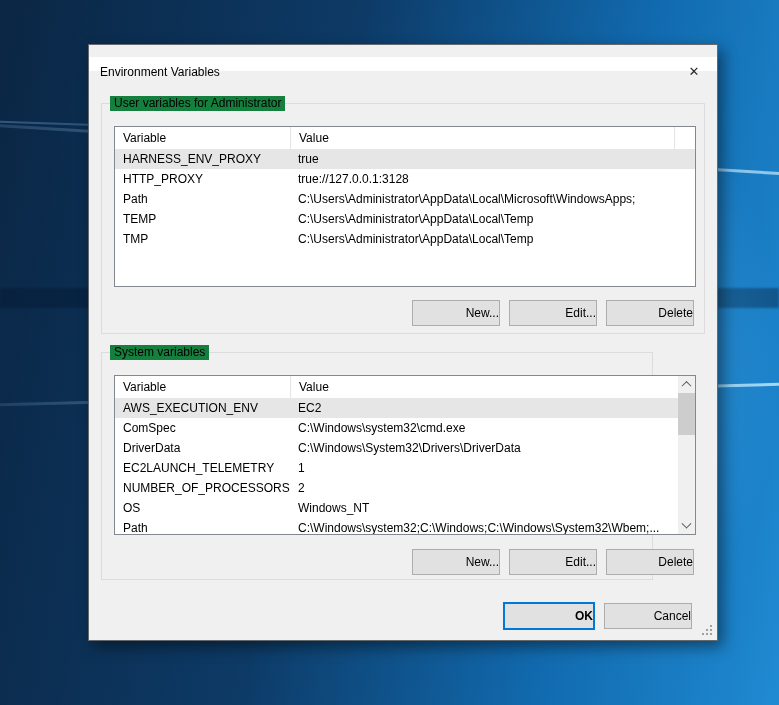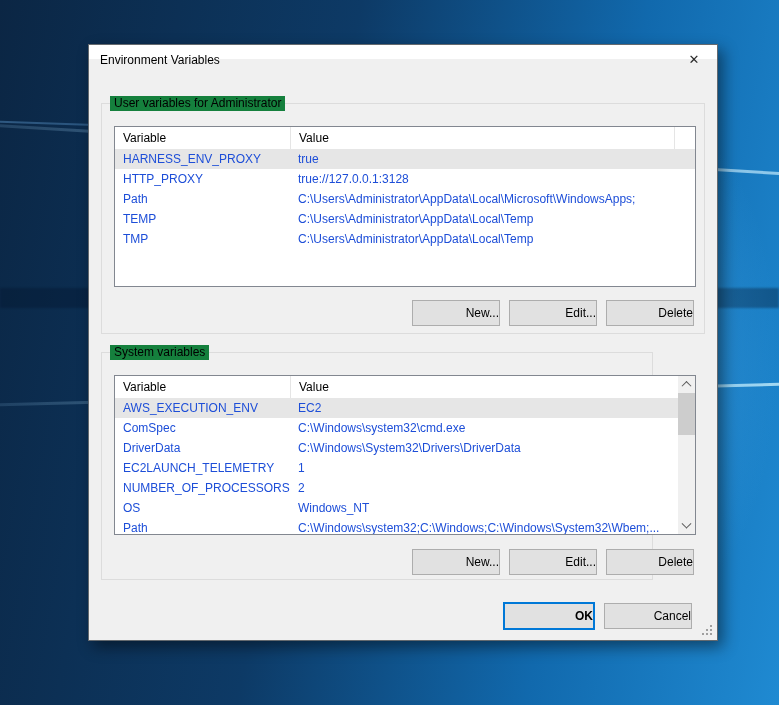--- a/index.html
+++ b/index.html
@@ -25,21 +25,21 @@
     background:rgba(3,22,44,0.38); filter:blur(1px); }
   .glow { right:0; top:120px; width:220px; height:480px;
     background:radial-gradient(closest-side,rgba(90,190,255,0.28),rgba(90,190,255,0)); }
 
   
   .dialog {
     position:absolute; left:88px; top:44px; width:630px; height:597px;
     background:#f0f0f0; border:1px solid #64696e;
     box-shadow:5px 6px 14px rgba(0,0,0,0.45);
   }
-  .titlebar { position:absolute; left:0; top:0; width:100%; height:14px; background:#ffffff;padding-left:36px; }
+  .titlebar { position:absolute; left:0; top:12px; width:100%; height:14px; background:#ffffff;padding-left:36px; }
   .title { position:absolute; left:11px; top:0; line-height:30px; font-size:12px; color:#000; }
   .close-btn { position:absolute; right:0; top:0; width:46px; height:30px;
     text-align:center; line-height:30px; font-size:13px; color:#2b2b2b; cursor:pointer; }
 
   .groupbox { position:absolute; border:1px solid #dcdcdc; }
   .gb-user   { left:12px; top:58px;  width:604px; height:231px; }
   .gb-system { left:12px; top:307px; width:552px; height:228px;padding-left:24px; }
   .gb-label { position:absolute; left:8px; top:-8px; background:#15803d;
     padding:0 4px; font-size:12px; color:#000; line-height:15px; white-space:nowrap; }
 
@@ -48,21 +48,21 @@
   .lv-user   { height:161px; }
   .lv-system { height:160px; }
   .lv-header { display:flex; height:22px; position:relative; }
   .hcell { font-size:12px; color:#000; line-height:22px; padding-left:8px;
     position:relative; white-space:nowrap; }
   .hc1 { width:176px; border-right:1px solid #e5e5e5; }
   .hc2 { flex:1; }
   .hdr-div2 { position:absolute; left:559px; top:0; width:1px; height:22px; background:#e5e5e5; }
   .lv-row { display:flex; height:20px; width:100%; }
   .lv-row.selected { background:#e6e6e6; }
-  .cell { font-size:12px; color:#1d4ed8; line-height:20px; white-space:nowrap; overflow:hidden; }
+  .cell { font-size:12px; color:#000000; line-height:20px; white-space:nowrap; overflow:hidden; }
   .c1 { width:176px; padding-left:8px; flex:none; }
   .c2 { flex:1; padding-left:7px; }
 
   
   .vscroll { position:absolute; right:0; top:0; width:17px; height:158px; background:#f0f0f0; }
   .sb-btn { position:absolute; left:0; width:17px; height:16px; background:#f0f0f0;
     display:flex; align-items:center; justify-content:center; }
   .sb-up { top:0; } .sb-down { bottom:0; }
   .chev { width:7px; height:7px; border-left:1.6px solid #5a5a5a; border-top:1.6px solid #5a5a5a; }
   .chev-up { transform:rotate(45deg) translate(1px,1px); }

